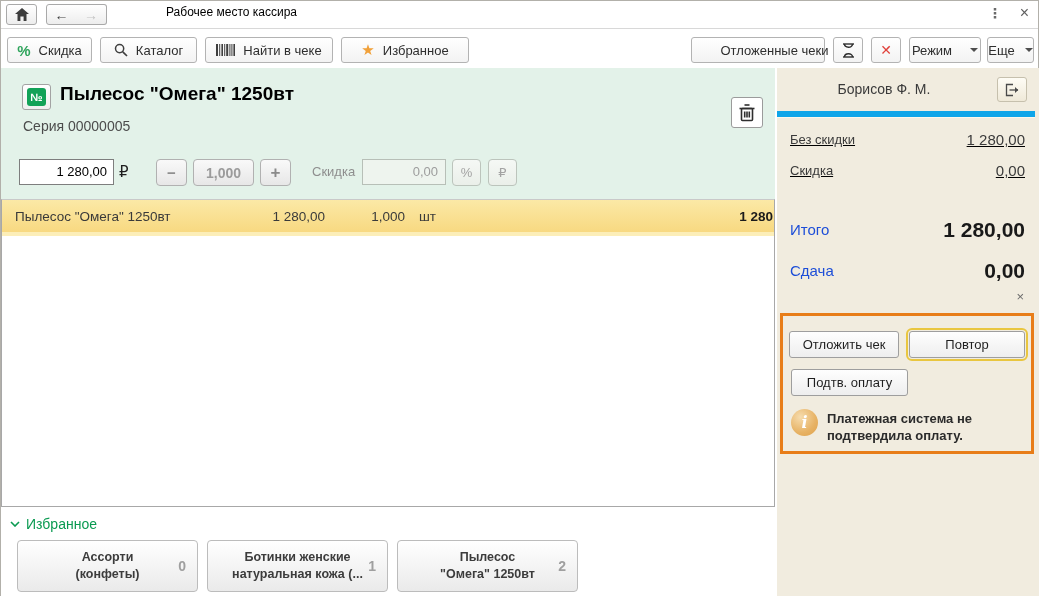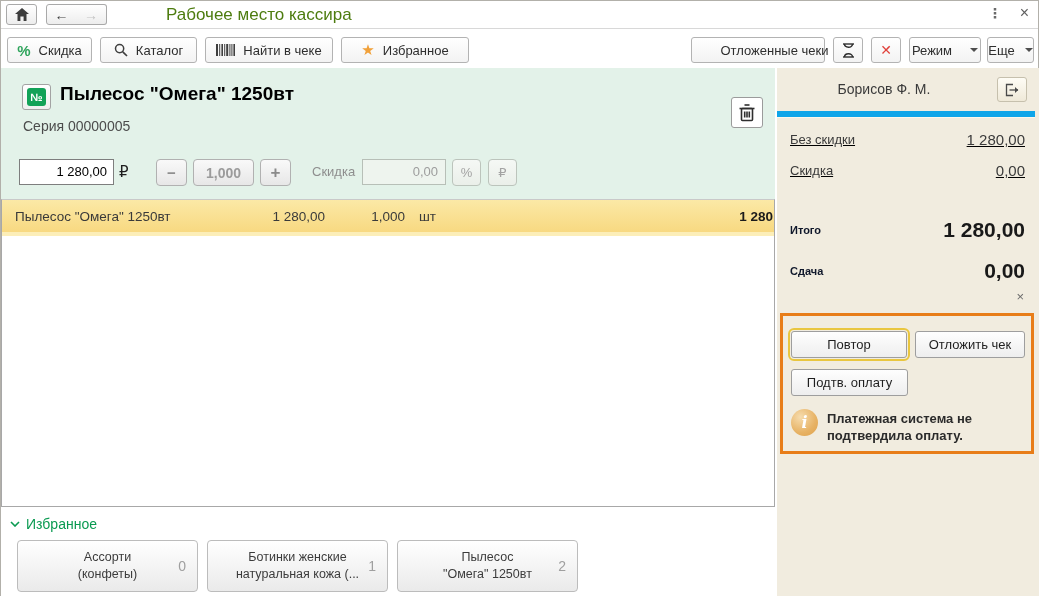--- a/index.html
+++ b/index.html
@@ -5,21 +5,21 @@
   html,body{margin:0;padding:0;background:#fff;}
   body{width:1039px;height:596px;position:relative;font-family:"Liberation Sans","DejaVu Sans",sans-serif;overflow:hidden;}
   .window{position:absolute;inset:0;border:1px solid #b2b0aa;box-sizing:border-box;background:#fff;}
 
   
   .titlebar{position:absolute;left:0;top:0;right:0;height:27px;background:#fff;border-bottom:1px solid #d8d8d8;}
   .tb-btn{position:absolute;top:3px;height:21px;box-sizing:border-box;border:1px solid #a9a9a9;background:linear-gradient(#ffffff,#ededed);display:flex;align-items:center;justify-content:center;cursor:default;}
   .home{left:5px;width:31px;border-radius:3px;}
   .nav-back{left:45px;width:31px;border-radius:3px 0 0 3px;font-size:14px;font-weight:bold;color:#3d3d3d;}
   .nav-fwd{left:75px;width:31px;border-left:none;border-radius:0 3px 3px 0;font-size:14px;font-weight:bold;color:#c3c3c3;}
-  .app-title{position:absolute;left:165px;top:4px;font-size:17px;color:#4d7c0f;white-space:nowrap;}
+  .app-title{position:absolute;left:165px;top:4px;font-size:12px;color:#000000;white-space:nowrap;}
   .kebab{position:absolute;right:36px;top:4px;font-size:14px;font-weight:bold;color:#6a6a6a;}
   .win-close{position:absolute;right:9px;top:3px;font-size:16px;color:#5f5f5f;}
 
   
   .toolbar{position:absolute;top:28px;left:0;right:0;height:39px;background:#fff;}
   .t-btn{position:absolute;top:8px;height:26px;box-sizing:border-box;border:1px solid #b3b3b3;border-radius:3px;background:linear-gradient(#ffffff,#f3f3f3);font-size:13px;color:#2e2e2e;display:flex;align-items:center;justify-content:center;gap:8px;padding:0 8px;white-space:nowrap;}
   .pct-glyph{color:#2fa45c;font-size:15px;font-weight:bold;}
   .star-glyph{color:#f1a13a;font-size:15px;}
   .red-glyph{color:#e0403a;font-size:14px;font-weight:bold;}
   .caret{width:0;height:0;border-left:4px solid transparent;border-right:4px solid transparent;border-top:4px solid #4e4e4e;margin-left:2px;}
@@ -48,37 +48,37 @@
   .r-sub{height:4px;background:#fceeb8;}
   .c-name{flex:0 0 240px;padding-left:13px;white-space:nowrap;overflow:hidden;}
   .c-price{flex:0 0 70px;text-align:right;}
   .c-qty{flex:0 0 80px;text-align:right;}
   .c-unit{flex:0 0 60px;padding-left:14px;box-sizing:border-box;}
   .c-total{flex:1;text-align:right;font-weight:bold;color:#1b1b1b;padding-right:1px;white-space:nowrap;overflow:hidden;}
 
   
   .favorites{position:absolute;left:0;top:506px;width:776px;height:89px;background:#fff;}
   .fav-link{position:absolute;left:9px;top:9px;display:flex;align-items:center;gap:6px;color:#0a9a51;font-size:14px;}
-  .tiles{position:absolute;left:16px;top:33px;display:flex;gap:9px;}
+  .tiles{position:absolute;left:16px;top:33px;display:flex;gap:9px;font-weight:bold;}
   .tile{width:181px;height:52px;box-sizing:border-box;border:1px solid #bcbcbc;border-radius:4px;background:linear-gradient(#ffffff,#eaeaea);position:relative;display:flex;align-items:center;justify-content:center;}
   .tile-label{font-size:12.5px;color:#3c3c3c;text-align:center;line-height:1.35;}
   .tile-num{position:absolute;right:11px;top:50%;transform:translateY(-50%);font-size:14px;color:#9f9f9f;}
 
   
   .sidebar{position:absolute;left:776px;top:67px;width:262px;height:528px;background:#f1ecdf;}
   .s-header{position:absolute;top:0;left:0;right:4px;height:43px;border-bottom:6px solid #0ea5e9;box-shadow:0 1px 0 #fbf7ec;}
   .cashier-name{position:absolute;left:0;right:44px;top:13px;text-align:center;font-size:14px;color:#3a3a3a;}
   .exit-btn{position:absolute;right:8px;top:9px;width:30px;height:25px;box-sizing:border-box;border:1px solid #c6c0ad;border-radius:3px;background:linear-gradient(#fefcf5,#efe9d8);display:flex;align-items:center;justify-content:center;}
   .totals-minor{position:absolute;top:56px;left:0;right:0;}
   .s-row{display:flex;justify-content:space-between;align-items:center;height:31px;padding:0 14px 0 13px;text-decoration:underline;}
   .s-row-label{font-size:13px;color:#3a3a3a;}
   .s-row-value{font-size:15px;color:#3a3a3a;}
   .totals-major{position:absolute;top:141px;left:0;right:0;}
   .m-row{display:flex;justify-content:space-between;align-items:center;height:41px;padding:0 14px 0 13px;}
-  .m-label{font-size:11px;font-weight:bold;color:#0f172a;}
+  .m-label{font-size:15px;font-weight:normal;color:#1d4ed8;}
   .m-value{font-size:21px;font-weight:bold;color:#191919;}
   .panel-close{position:absolute;top:221px;right:15px;font-size:13px;color:#6b6b6b;}
   .action-box{position:absolute;left:3px;right:5px;top:245px;height:141px;box-sizing:border-box;border:3px solid #e87d18;padding:13px 6px 0 6px;}
   .a-row{display:flex;gap:8px;margin-bottom:11px;}
   .a-btn{height:27px;box-sizing:border-box;border:1px solid #9e9e9e;border-radius:3px;background:linear-gradient(#fefefe,#eeeeee);font-size:13px;color:#1f1f1f;display:flex;align-items:center;justify-content:center;}
   .b-repeat{width:120px;outline:2px solid #e9c63f;outline-offset:1px;margin:2px 0 0 2px;}
   .b-defer{width:114px;margin-top:2px;}
   .b-confirm{width:117px;margin-left:2px;}
   .info-row{display:flex;gap:9px;padding-left:2px;margin-top:13px;}
   .info-icon{flex:0 0 27px;width:27px;height:27px;border-radius:50%;background:radial-gradient(circle at 35% 30%,#f6dcae,#e7b264 60%,#dfa24b);color:#fff;font-family:"DejaVu Serif",serif;font-style:italic;font-weight:bold;font-size:16px;display:flex;align-items:center;justify-content:center;}
@@ -288,22 +288,22 @@
       <div class="m-row">
         <div class="m-label">Сдача</div>
         <div class="m-value">0,00</div>
       </div>
     </div>
 
     <div class="panel-close">×</div>
 
     <div class="action-box">
       <div class="a-row">
+        <div class="a-btn b-defer">Отложить чек</div>
         <div class="a-btn b-repeat">Повтор</div>
-        <div class="a-btn b-defer">Отложить чек</div>
       </div>
       <div class="a-row">
         <div class="a-btn b-confirm">Подтв. оплату</div>
       </div>
       <div class="info-row">
         <div class="info-icon">i</div>
         <div class="info-text">Платежная система не подтвердила оплату.</div>
       </div>
     </div>
   </div>

